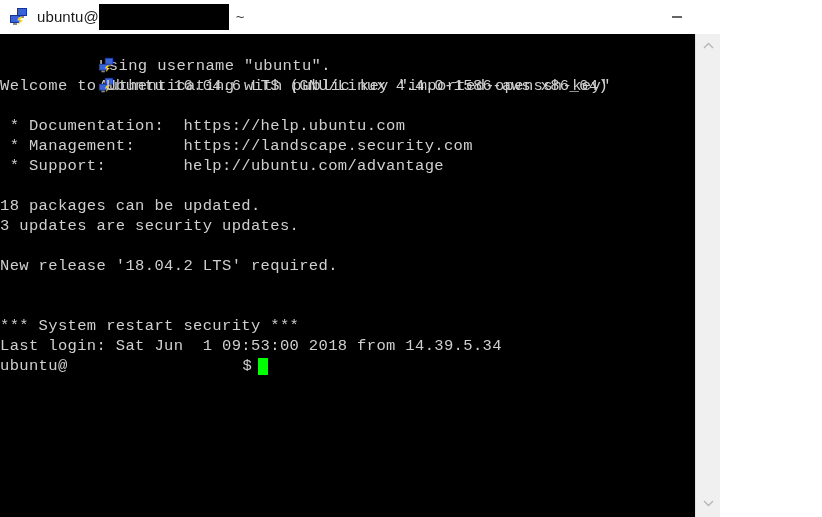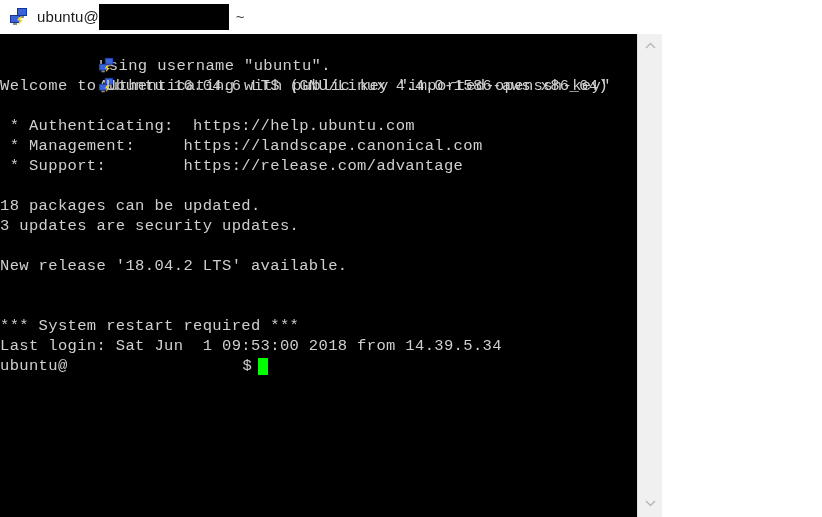--- a/index.html
+++ b/index.html
@@ -9,21 +9,21 @@
   }
   body {
     width: 822px;
     height: 517px;
     overflow: hidden;
     font-family: "Liberation Sans", sans-serif;
   }
 
   .window {
     position: relative;
-    width: 662px;
+    width: 720px;
     height: 517px;
     background: #000000;
     box-sizing: border-box;
     overflow: hidden;
   }
 
   
   .titlebar {
     position: absolute;
     left: 0; top: 0;
@@ -245,31 +245,31 @@
             <rect x="1" y="8" width="10" height="8" fill="#14349c"></rect>
             <rect x="2" y="9" width="8" height="6" fill="#3b63d8"></rect>
             <rect x="4" y="16" width="4" height="2" fill="#8a8a8a"></rect>
             <path d="M10 10 L13 10 L11 13 L14 13 L9 18 L10.5 13.5 L8 13.5 Z" fill="#f2d22a"></path>
           </svg>
         </span><span class="indent-icon"></span><span>Authenticating with public key "imported-openssh-key"</span>
       </div>
 
       <div class="line">Welcome to Ubuntu 16.04.6 LTS (GNU/Linux 4.4.0-1586-aws x86_64)</div>
       <div class="line blank">&nbsp;</div>
-      <div class="line"> * Authenticating:  https://help.ubuntu.com</div>
-      <div class="line"> * Management:     https://landscape.canonical.com</div>
-      <div class="line"> * Support:        https://release.com/advantage</div>
+      <div class="line"> * Documentation:  https://help.ubuntu.com</div>
+      <div class="line"> * Management:     https://landscape.security.com</div>
+      <div class="line"> * Support:        help://ubuntu.com/advantage</div>
       <div class="line blank">&nbsp;</div>
       <div class="line">18 packages can be updated.</div>
       <div class="line">3 updates are security updates.</div>
       <div class="line blank">&nbsp;</div>
-      <div class="line">New release '18.04.2 LTS' available.</div>
-      <div class="line blank">&nbsp;</div>
-      <div class="line blank">&nbsp;</div>
-      <div class="line">*** System restart required ***</div>
+      <div class="line">New release '18.04.2 LTS' required.</div>
+      <div class="line blank">&nbsp;</div>
+      <div class="line blank">&nbsp;</div>
+      <div class="line">*** System restart security ***</div>
       <div class="line">Last login: Sat Jun  1 09:53:00 2018 from 14.39.5.34</div>
 
       <div class="prompt-line">
         <span>ubuntu@</span><span class="redact-host"></span><span>$</span><span class="cursor-block"></span>
       </div>
 
     </div>
   </div>
 
   <div class="scrollbar">

